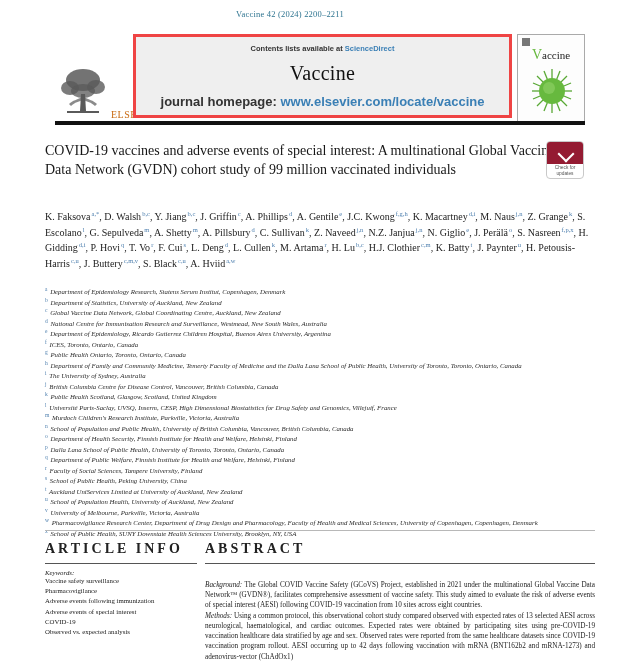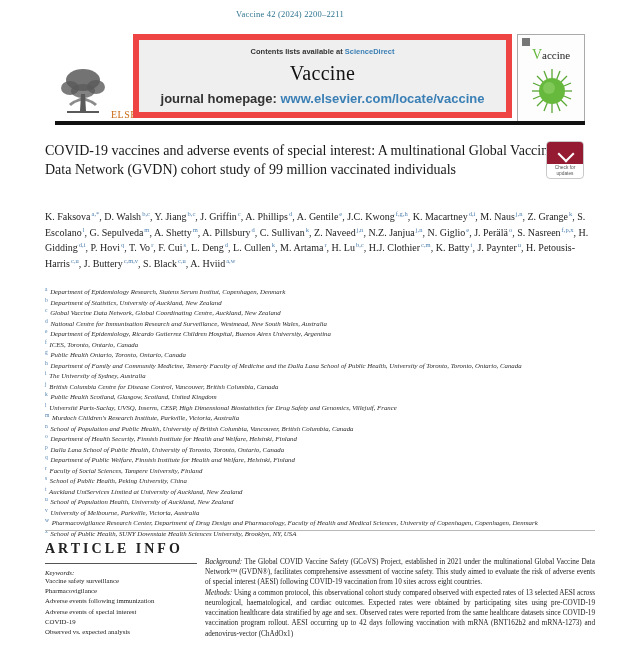--- a/index.html
+++ b/index.html
@@ -17,21 +17,21 @@
 
   .citation{position:absolute;top:9px;left:0;width:580px;text-align:center;
     font-size:8.5px;color:var(--citation-teal);letter-spacing:.2px;}
 
   
   .banner{position:absolute;top:34px;left:55px;width:530px;height:86px;display:flex;}
   .logo-box{width:78px;height:86px;background:#fff;display:flex;flex-direction:row;
     align-items:flex-end;justify-content:flex-start;padding-top:4px;}
   .logo-box svg{display:block;}
   .elsevier-word{font-size:10px;color:var(--elsevier-orange);letter-spacing:.5px;margin-top:-2px;}
-  .gray-box{flex:1;background:#efefef;border:6px solid #ef4444;height:84px;
+  .gray-box{flex:1;background:#efefef;border:3px solid #ef4444;height:84px;
     display:flex;flex-direction:column;align-items:center;justify-content:space-between;
     padding:7px 4px 6px 4px;}
   .contents-line{font-family:"Liberation Sans",sans-serif;font-size:7.5px;color:#333;font-weight:bold;}
   .contents-line a, .homepage-line a{color:var(--link-blue);text-decoration:none;}
   .journal-name{font-size:20px;color:#111;letter-spacing:.3px;}
   .homepage-line{font-family:"Liberation Sans",sans-serif;font-size:13px;color:#333;font-weight:bold;text-align:center;}
   .cover{width:68px;height:88px;margin-left:5px;background:#fdfdfd;border:1px solid #aaa;
     position:relative;padding-top:3px;}
   .cover-mark{position:absolute;top:3px;left:4px;width:8px;height:8px;background:#777;}
   .cover-title{position:absolute;top:12px;left:0;width:100%;text-align:center;font-size:11px;color:#222;}
@@ -181,17 +181,18 @@
       <div class="kw">Vaccine safety surveillance</div>
       <div class="kw">Pharmacovigilance</div>
       <div class="kw">Adverse events following immunization</div>
       <div class="kw">Adverse events of special interest</div>
       <div class="kw">COVID-19</div>
       <div class="kw">Observed vs. expected analysis</div>
     </div>
 </div>
 
 <div class="col-right">
+  <div class="sec-header">ABSTRACT</div>
   <div class="abs-body">
       <div class="abs-p"><i>Background: </i>The Global COVID Vaccine Safety (GCoVS) Project, established in 2021 under the multinational Global Vaccine Data Network™ (GVDN®), facilitates comprehensive assessment of vaccine safety. This study aimed to evaluate the risk of adverse events of special interest (AESI) following COVID-19 vaccination from 10 sites across eight countries.</div>
       <div class="abs-p"><i>Methods: </i>Using a common protocol, this observational cohort study compared observed with expected rates of 13 selected AESI across neurological, haematological, and cardiac outcomes. Expected rates were obtained by participating sites using pre-COVID-19 vaccination healthcare data stratified by age and sex. Observed rates were reported from the same healthcare datasets since COVID-19 vaccination program rollout. AESI occurring up to 42 days following vaccination with mRNA (BNT162b2 and mRNA-1273) and adenovirus-vector (ChAdOx1)</div>
     </div>
 </div>
 
 </body></html>

